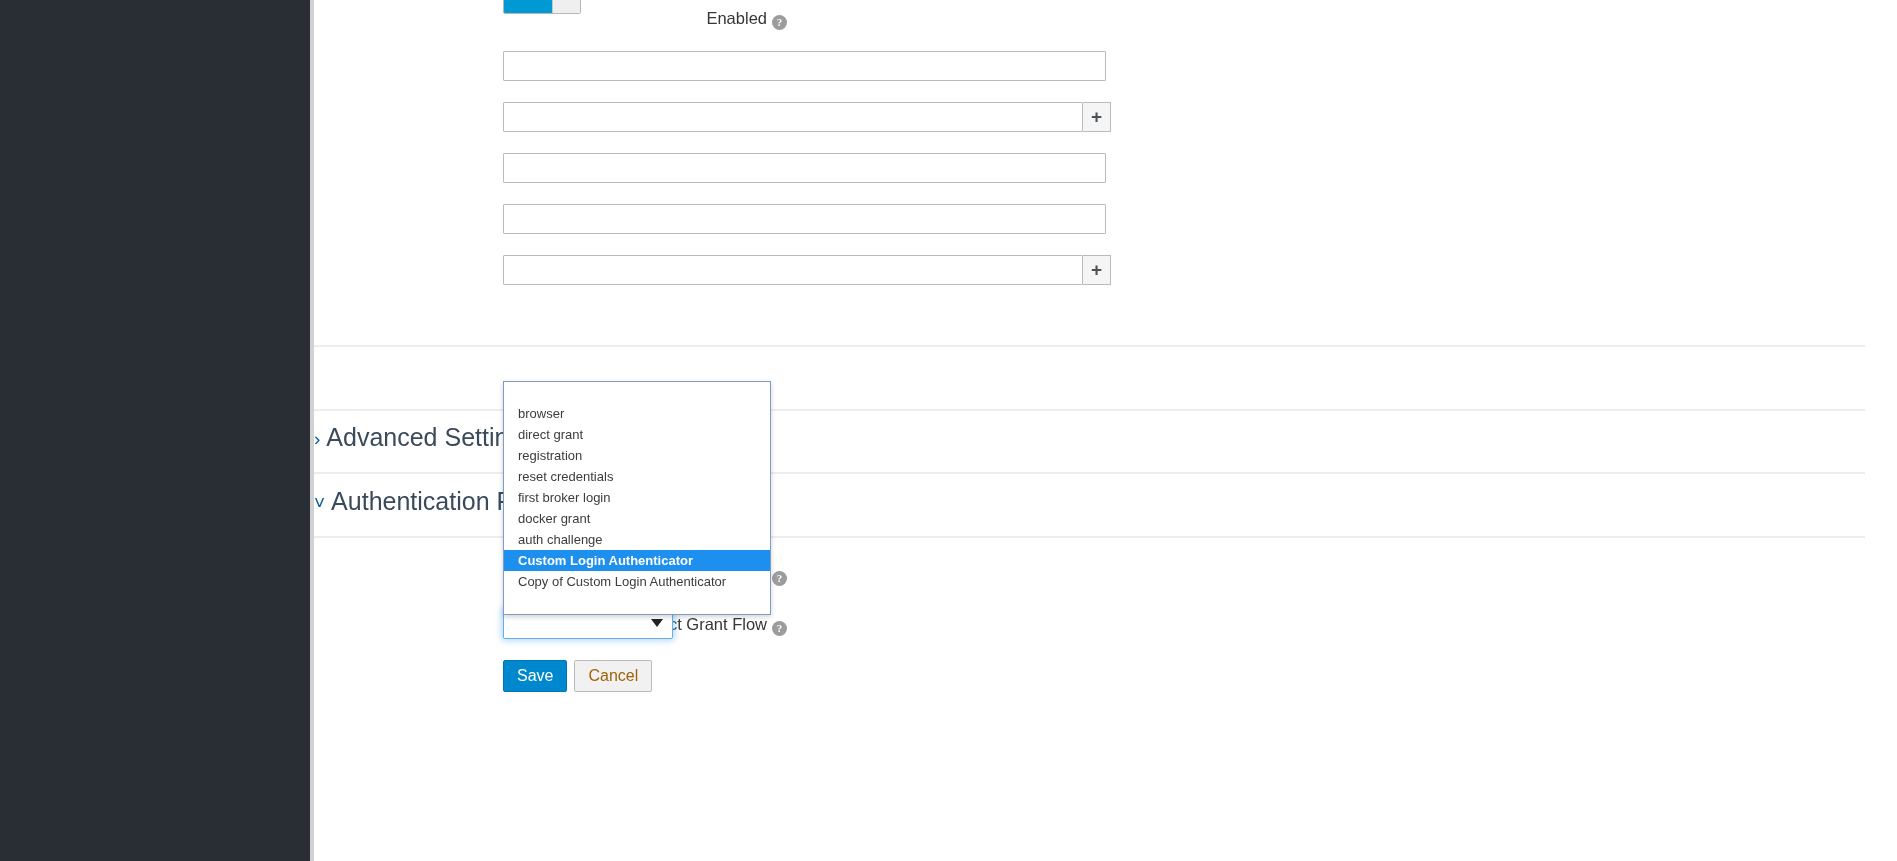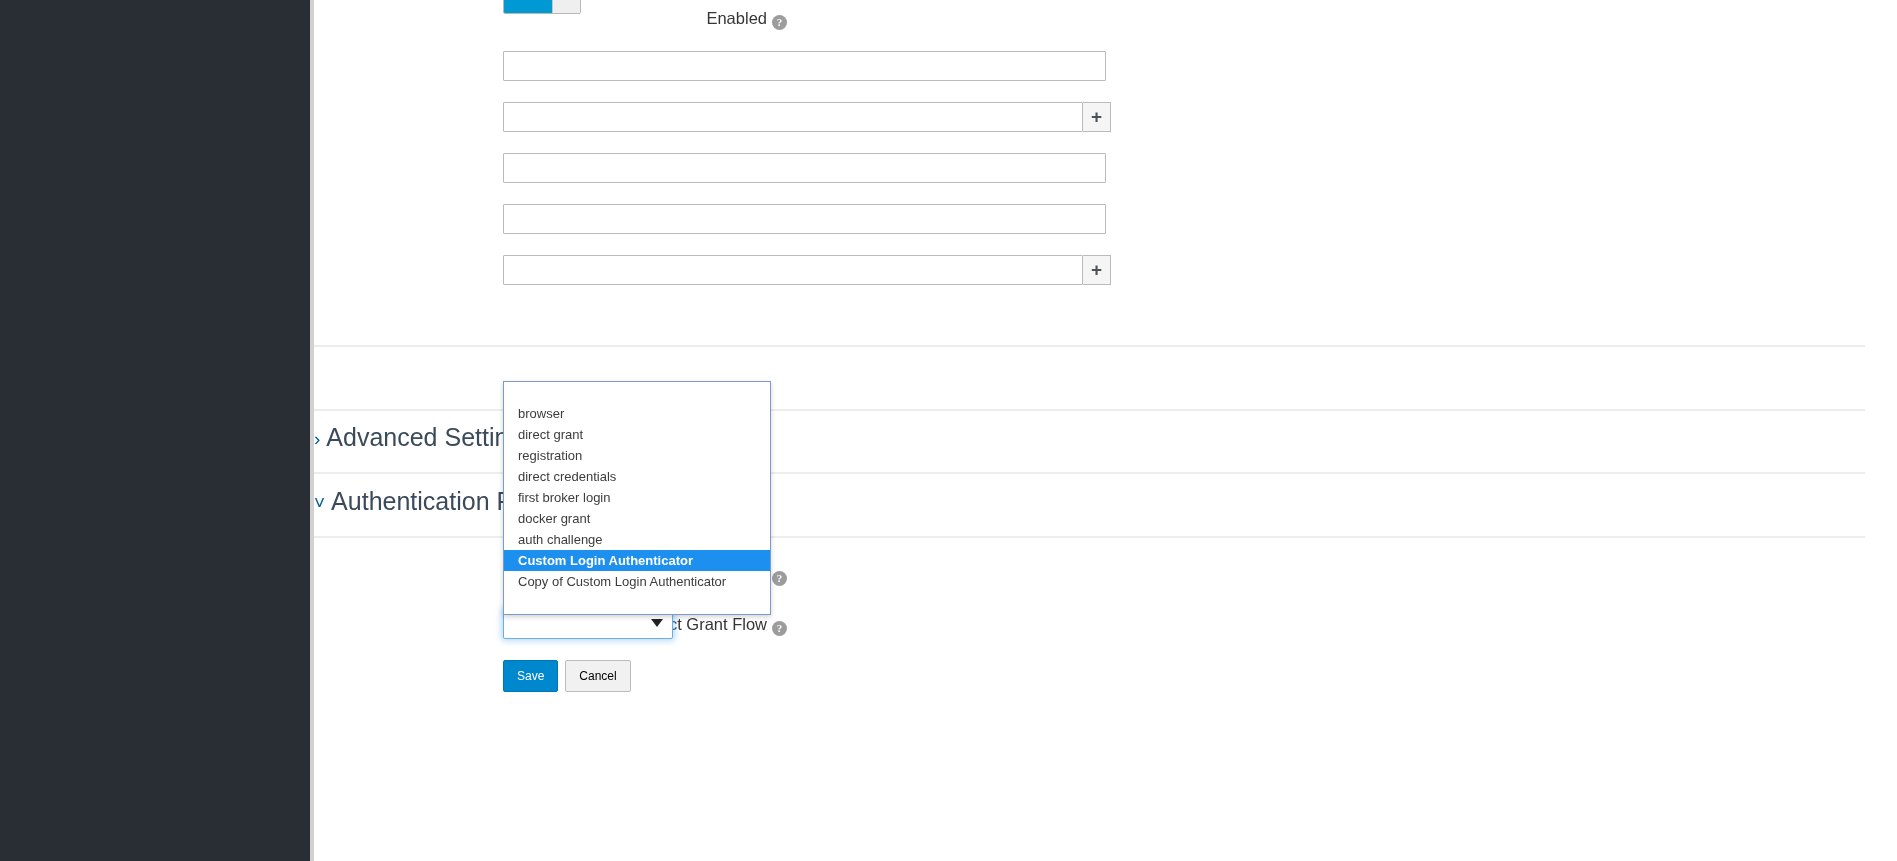--- a/index.html
+++ b/index.html
@@ -253,36 +253,36 @@
 
   
   .btn-row {
     position: absolute;
     left: 189px;
     display: flex;
     gap: 7px;
   }
   .btn {
     font-family: "Liberation Sans", sans-serif;
-    font-size: 12px;
+    font-size: 16px;
     line-height: 20px;
     padding: 5px 13px;
     border-radius: 2px;
     cursor: pointer;
     border: 1px solid transparent;
   }
   .btn-primary {
     background: #0088ce;
     border-color: #0076b8;
     color: #ffffff;
   }
   .btn-default {
     background: #f1f1f1;
     border-color: #bbbbbb;
-    color: #000000;
+    color: #a16207;
   }
 </style>
 </head>
 <body>
 
 <div id="app">
 
   <div class="sidebar"></div>
   <div class="sidebar-edge"></div>
 
@@ -389,21 +389,21 @@
 
     <div class="btn-row" style="top: 660px;">
       <button class="btn btn-primary">Save</button>
       <button class="btn btn-default">Cancel</button>
     </div>
 
     <div class="listbox">
       <div class="listbox-item">browser</div>
       <div class="listbox-item">direct grant</div>
       <div class="listbox-item">registration</div>
-      <div class="listbox-item">direct credentials</div>
+      <div class="listbox-item">reset credentials</div>
       <div class="listbox-item">first broker login</div>
       <div class="listbox-item">docker grant</div>
       <div class="listbox-item">auth challenge</div>
       <div class="listbox-item selected">Custom Login Authenticator</div>
       <div class="listbox-item">Copy of Custom Login Authenticator</div>
     </div>
 
   </div>
 </div>
 

